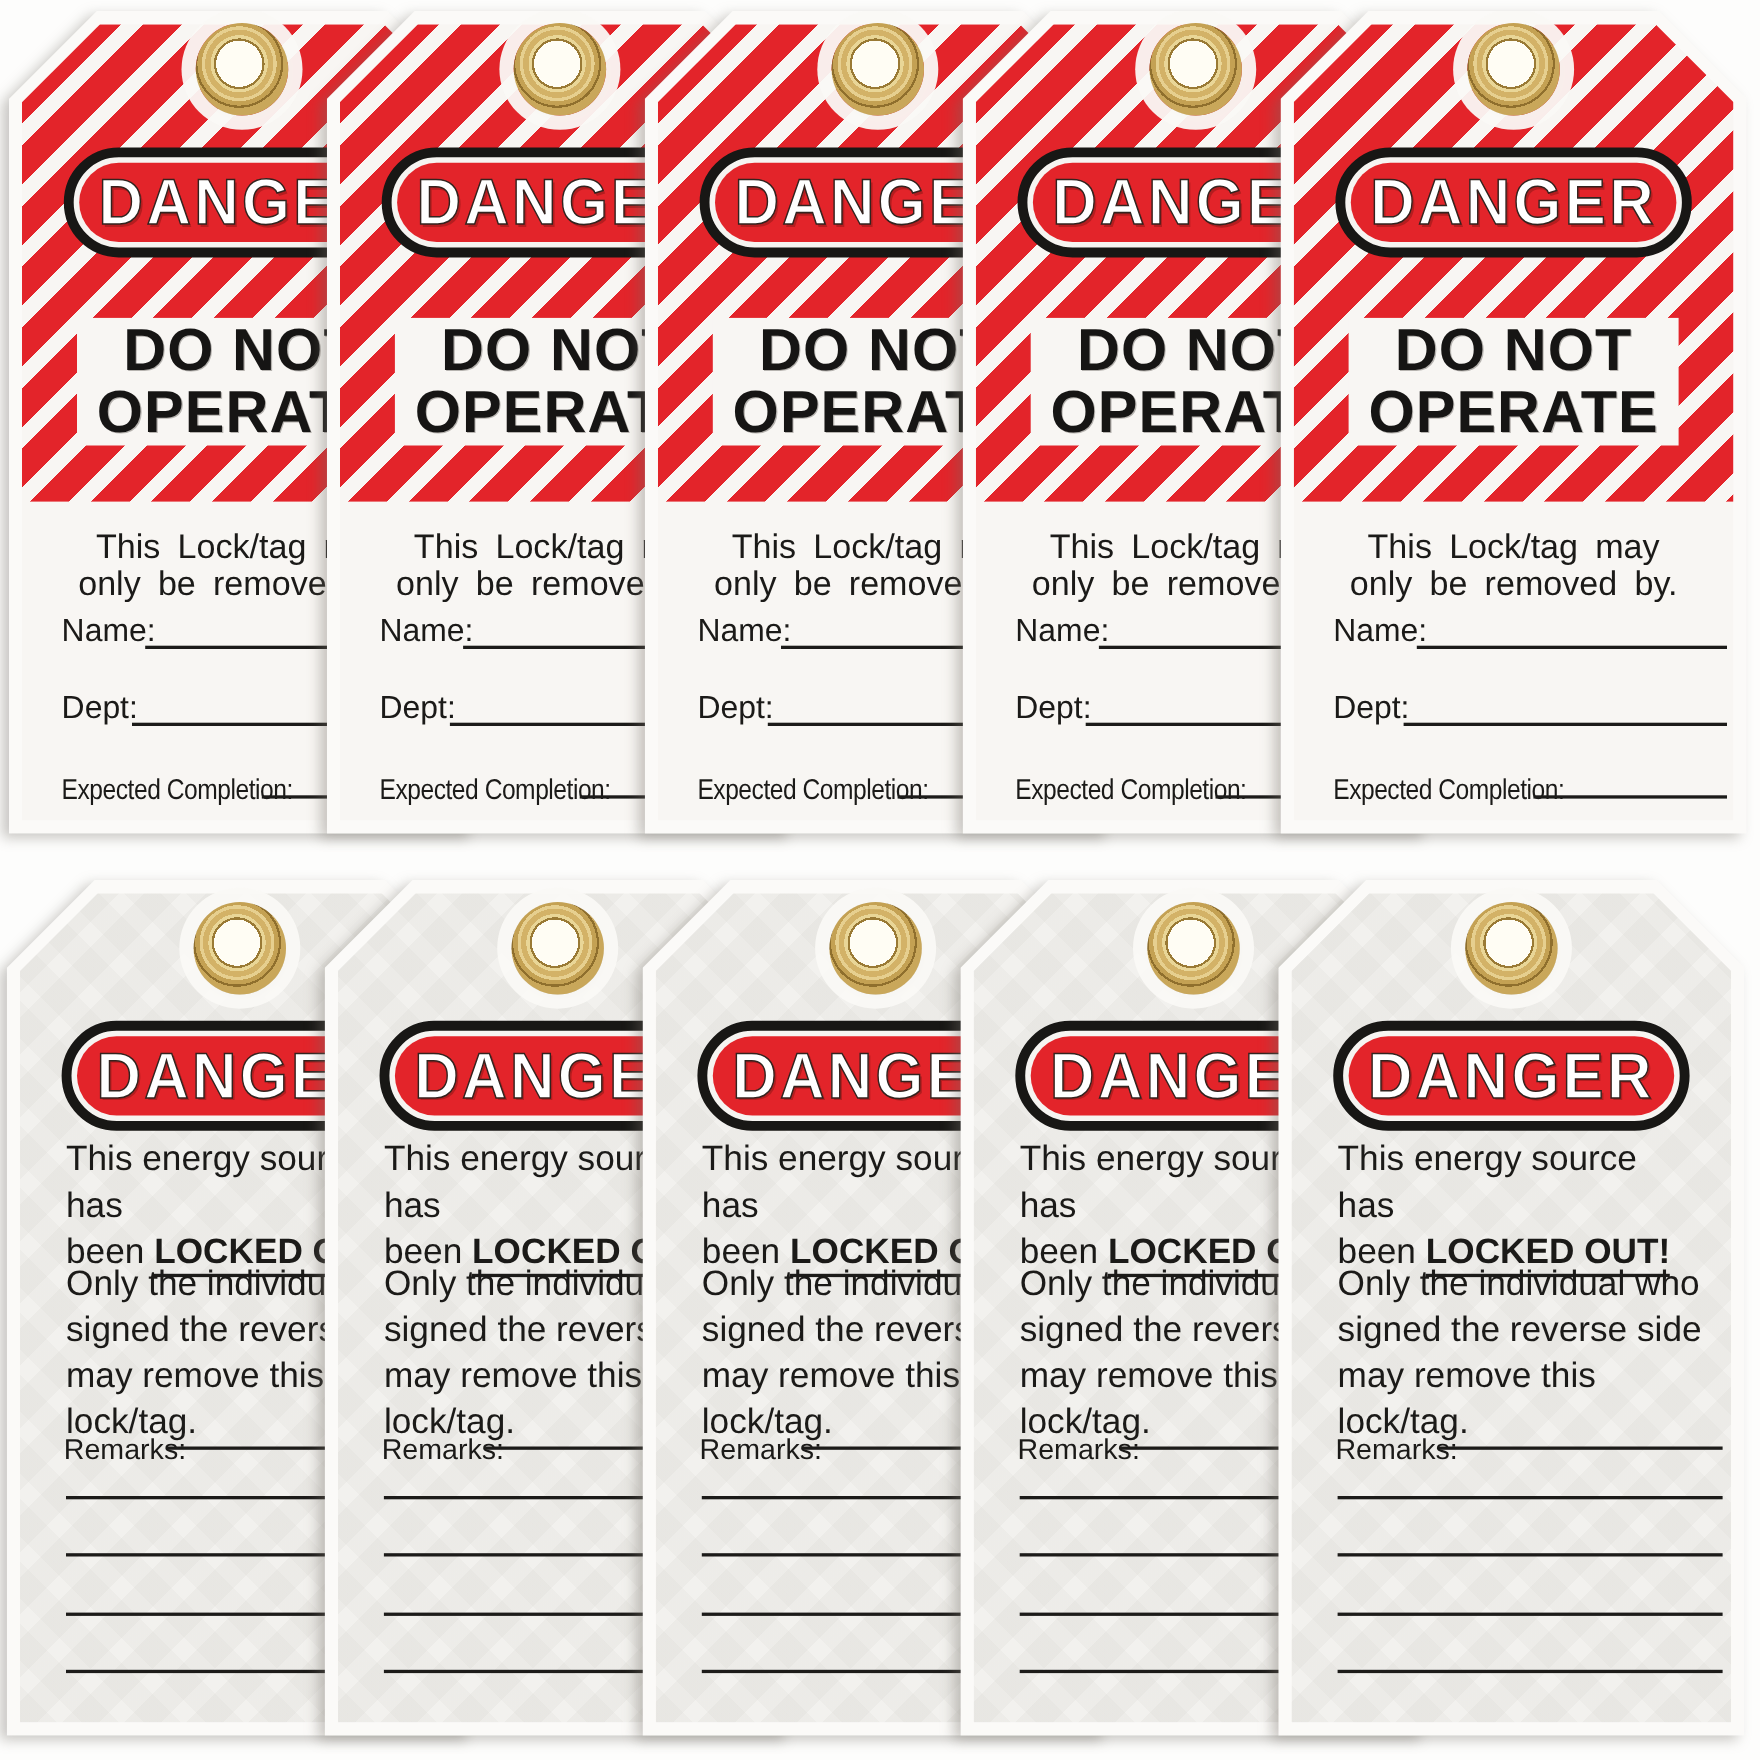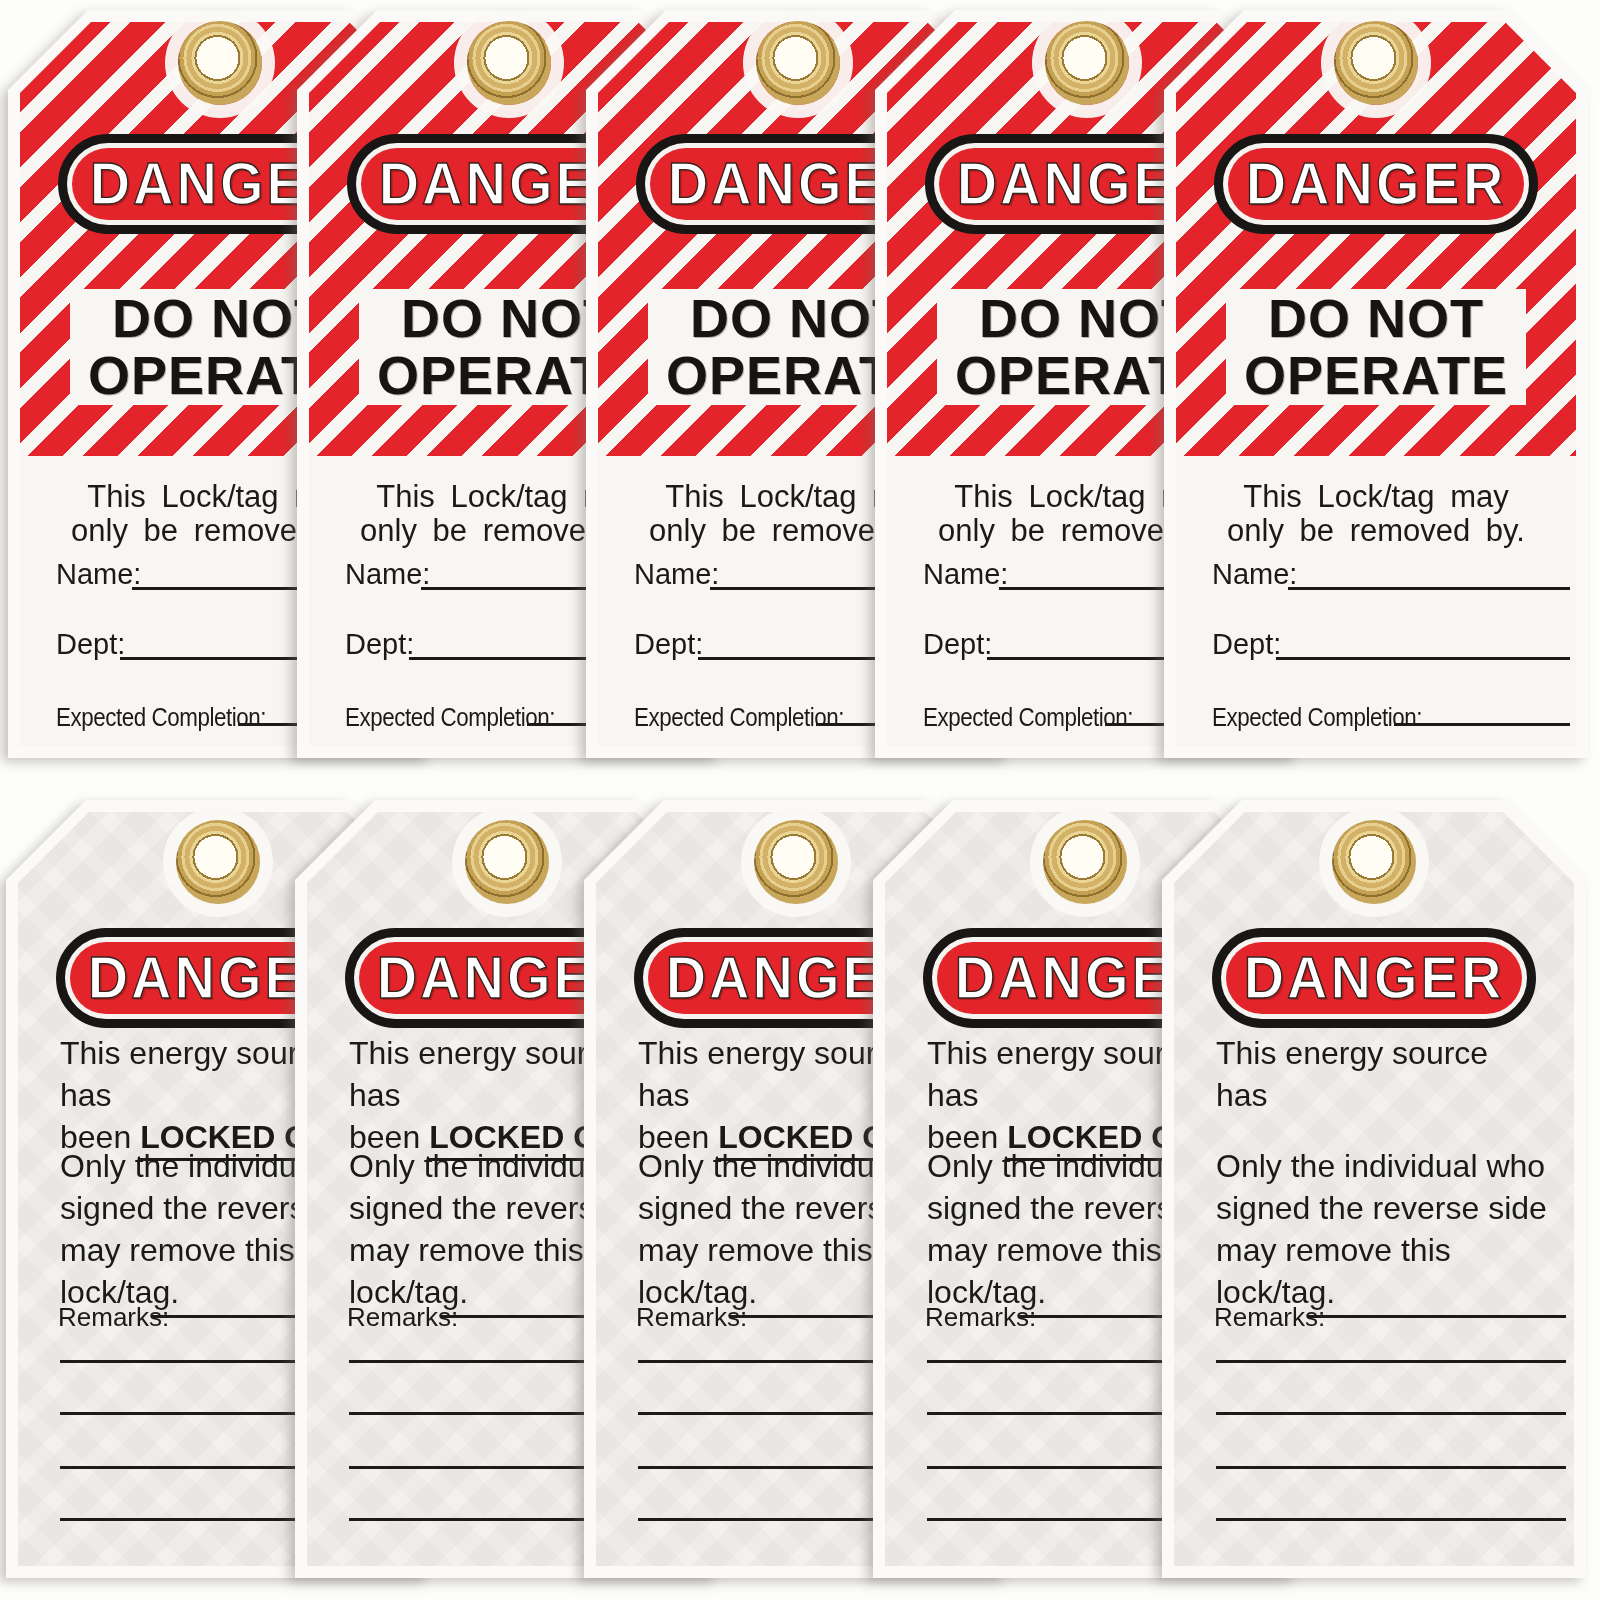--- a/index.html
+++ b/index.html
@@ -346,20 +346,21 @@
       <div class="tag-wrap" style="left: 1162px; top: 800px; z-index: 5;">
     <div class="tag back">
       <div class="print">
         <div class="pill">
           <div class="pill-inner">
             <span class="danger-text">DANGER</span>
           </div>
         </div>
         <div class="back-body" style="top:220px;">
           <div>This energy source has</div>
+          <div><span>been</span><span class="lockout-bold">LOCKED OUT!</span></div>
         </div>
         <div class="back-body" style="top:333px;">
           <div>Only the individual who</div>
           <div>signed the reverse side</div>
           <div>may remove this lock/tag.</div>
         </div>
         <span class="remarks-label">Remarks:</span>
         <div class="hline" style="left:134px;width:258px;top:503px;"></div>
         <div class="blank-lines">
               <div class="hline" style="left: 42px; width: 350px; top: 548px;"></div>

